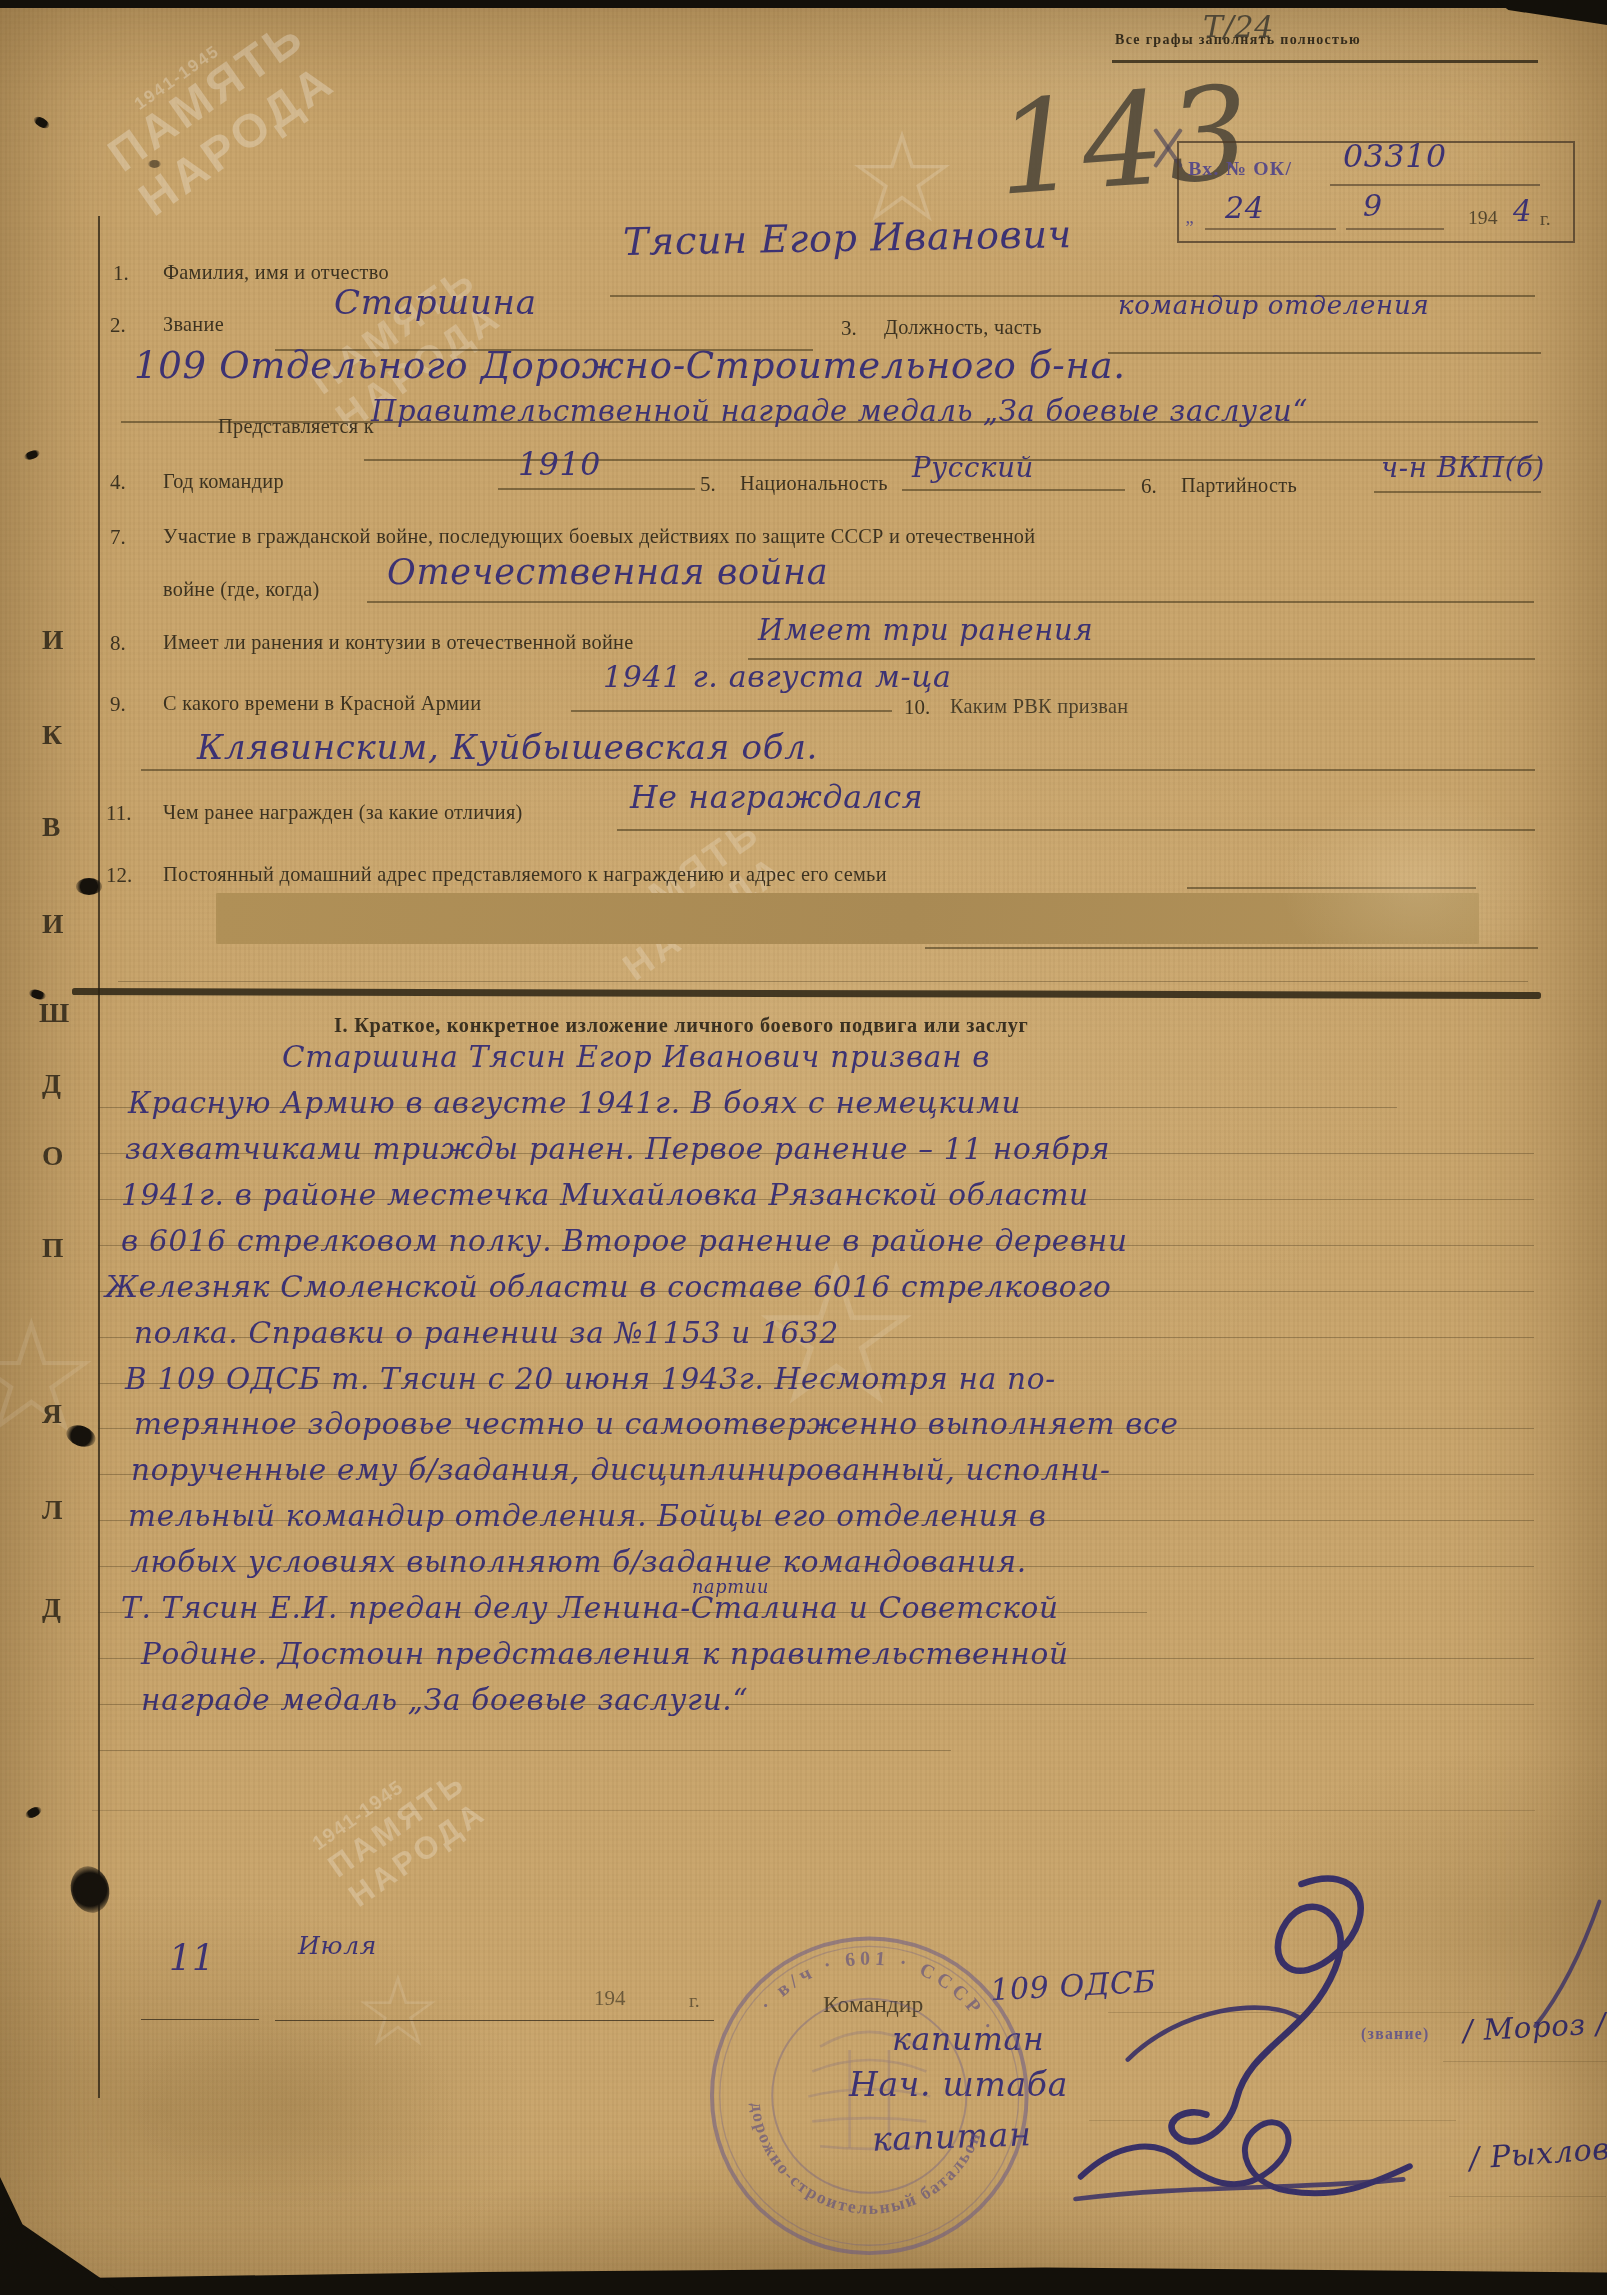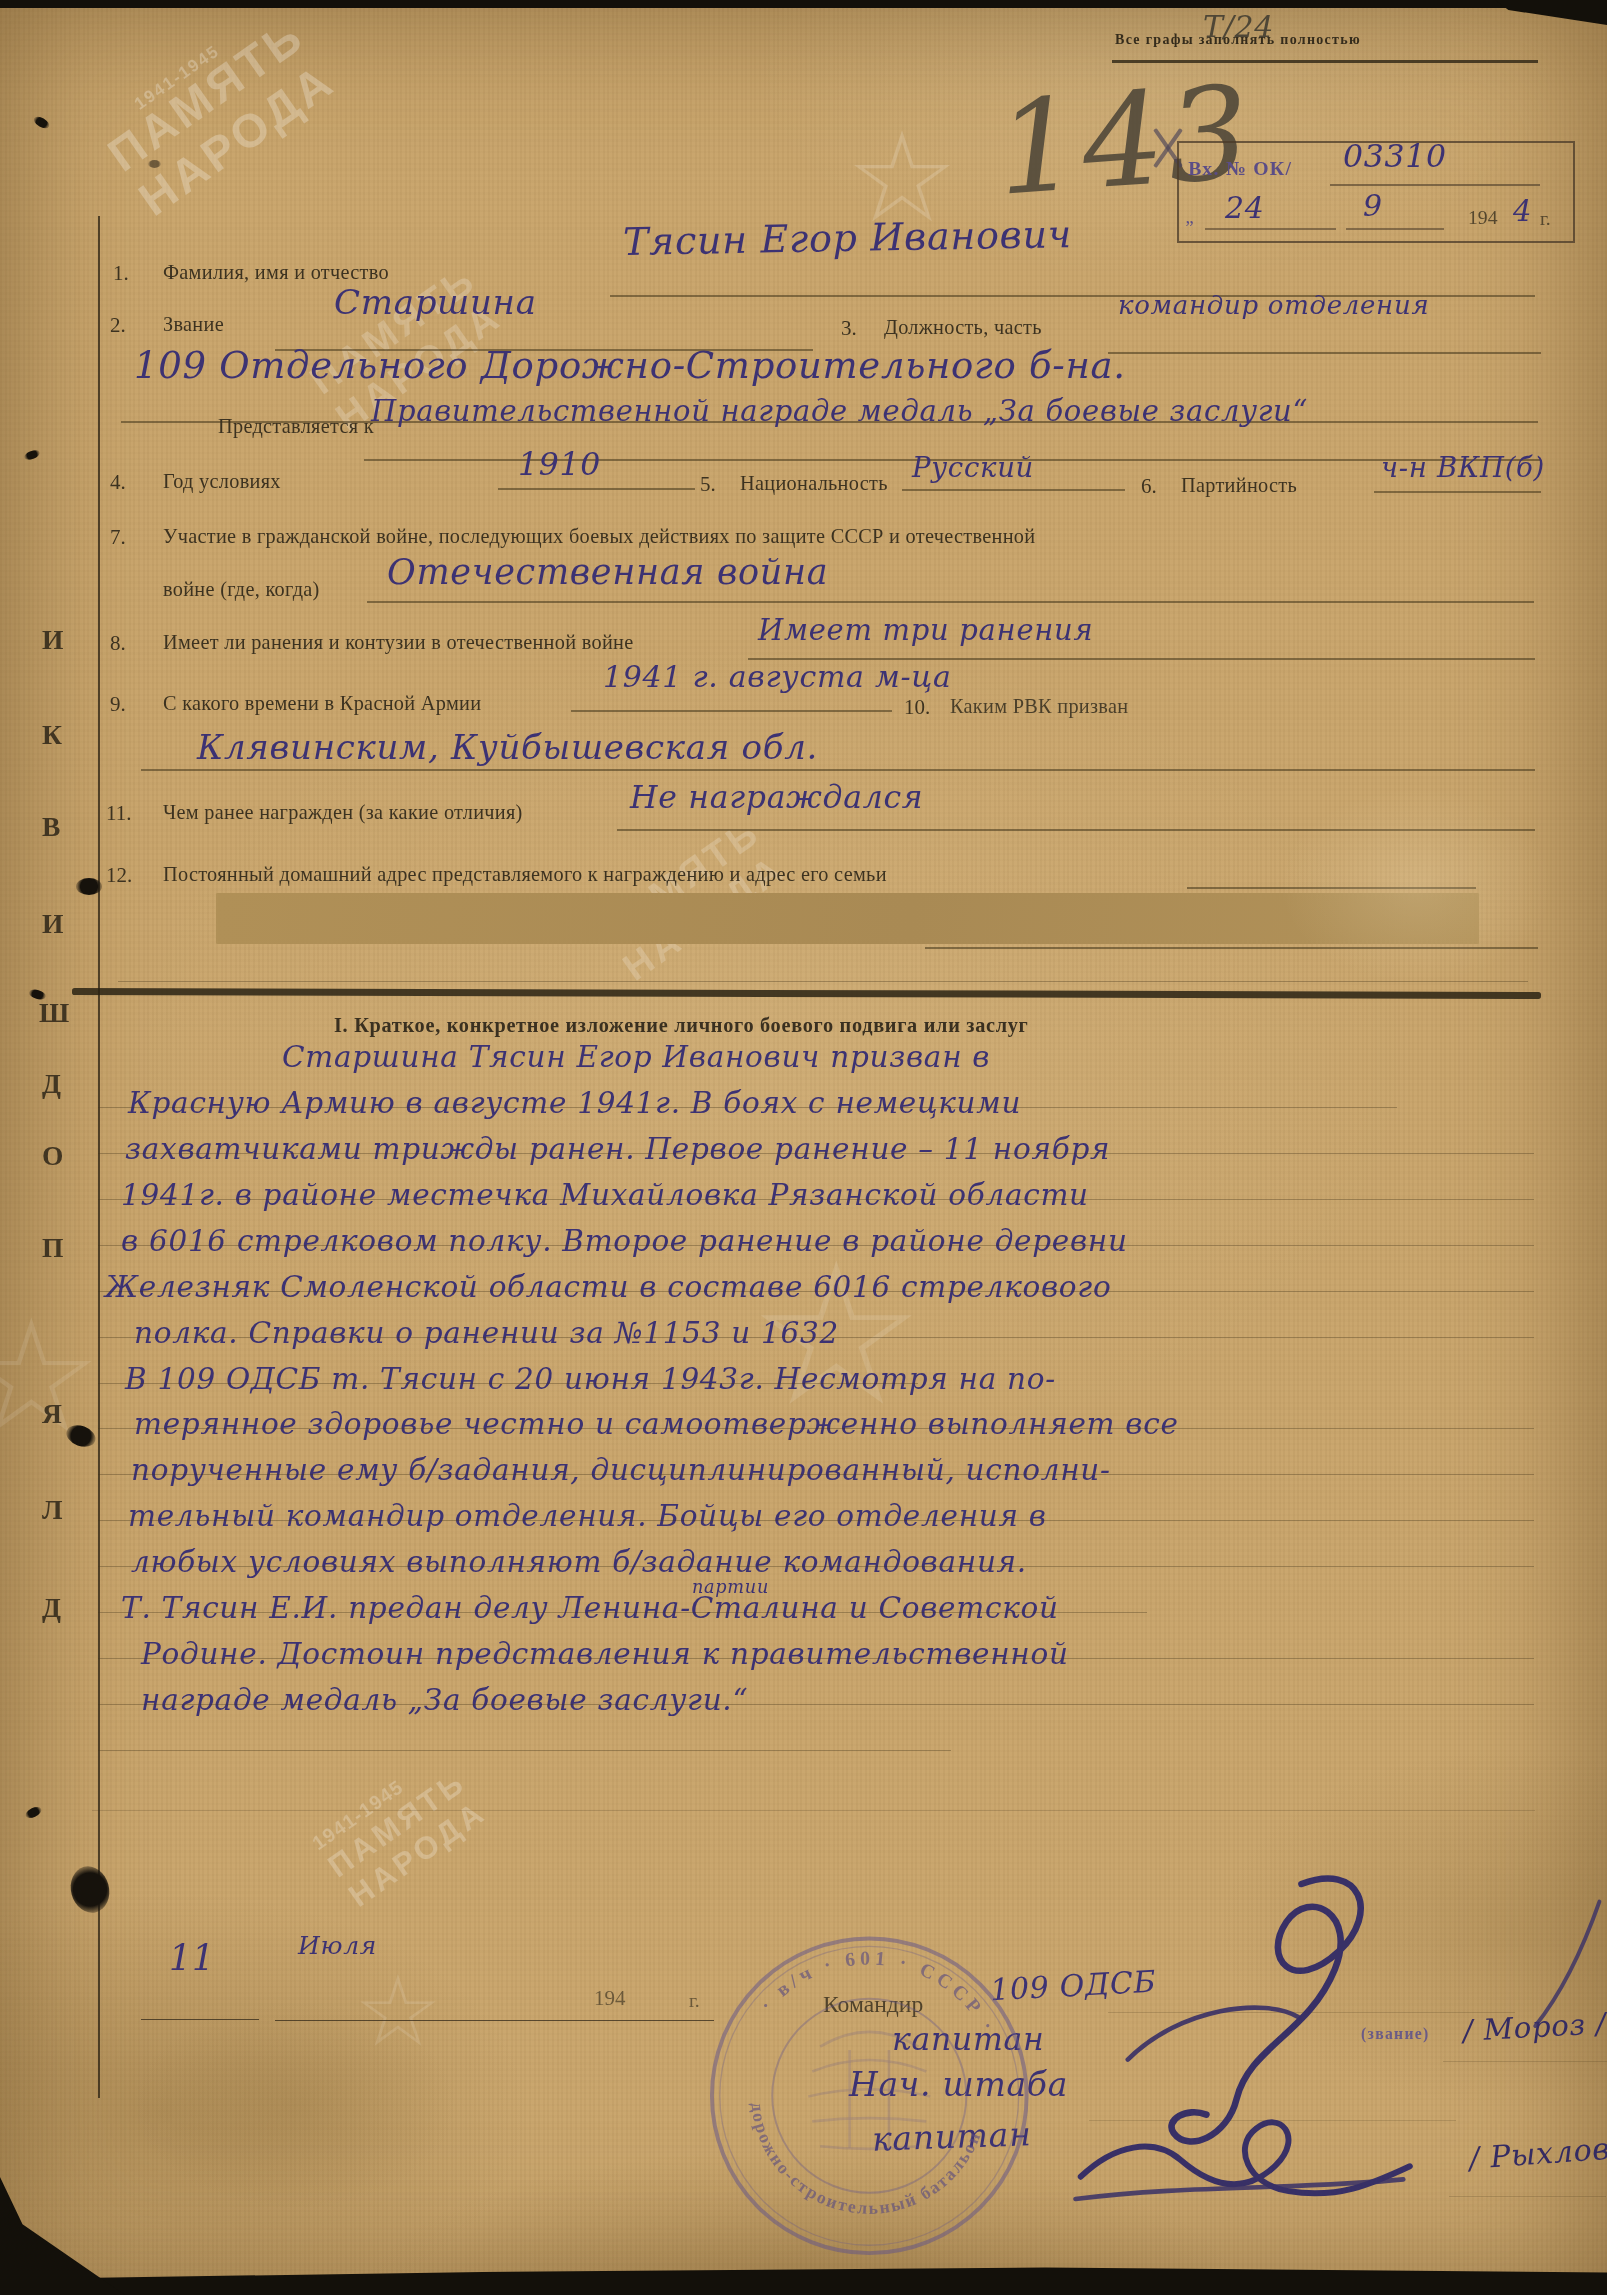--- a/index.html
+++ b/index.html
@@ -122,21 +122,21 @@
   <div class="abs rule" style="left:1108px;top:352px;width:433px;"></div>
 
   <span class="abs hw" style="left:134px;top:344px;font-size:37px;">109 Отдельного Дорожно-Строительного б-на.</span>
   <div class="abs rule" style="left:121px;top:421px;width:1417px;"></div>
 
   <span class="abs printed lbl" style="left:218px;top:415px;">Представляется к</span>
   <span class="abs hw" style="left:371px;top:394px;font-size:29px;white-space:nowrap;">Правительственной награде медаль „За боевые заслуги“</span>
   <div class="abs rule" style="left:364px;top:459px;width:1177px;"></div>
 
   <span class="abs printed num" style="left:110px;top:470px;">4.</span>
-  <span class="abs printed lbl" style="left:163px;top:470px;">Год условиях</span>
+  <span class="abs printed lbl" style="left:163px;top:470px;">Год командир</span>
   <span class="abs hw" style="left:518px;top:446px;font-size:31.5px;">1910</span>
   <div class="abs rule" style="left:498px;top:488px;width:197px;"></div>
   <span class="abs printed num" style="left:700px;top:472px;">5.</span>
   <span class="abs printed lbl" style="left:740px;top:472px;">Национальность</span>
   <span class="abs hw" style="left:912px;top:451px;font-size:27.5px;">Русский</span>
   <div class="abs rule" style="left:902px;top:489px;width:223px;"></div>
   <span class="abs printed num" style="left:1141px;top:474px;">6.</span>
   <span class="abs printed lbl" style="left:1181px;top:474px;">Партийность</span>
   <span class="abs hw" style="left:1381px;top:451px;font-size:27.5px;white-space:nowrap;">ч-н ВКП(б)</span>
   <div class="abs rule" style="left:1374px;top:491px;width:167px;"></div>

